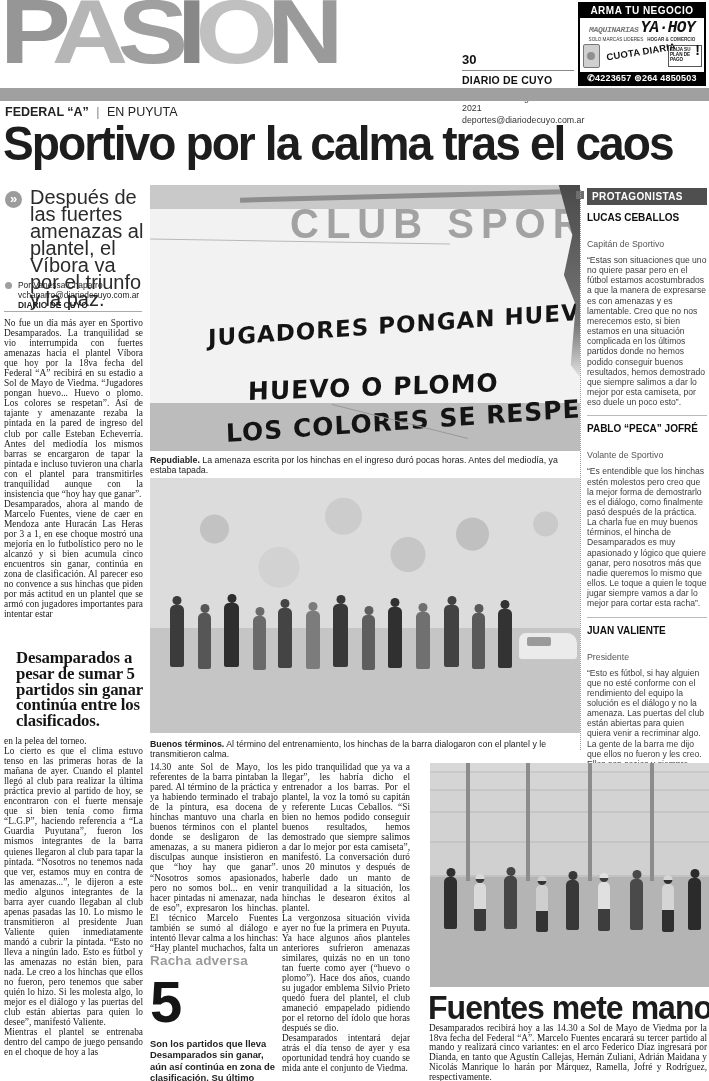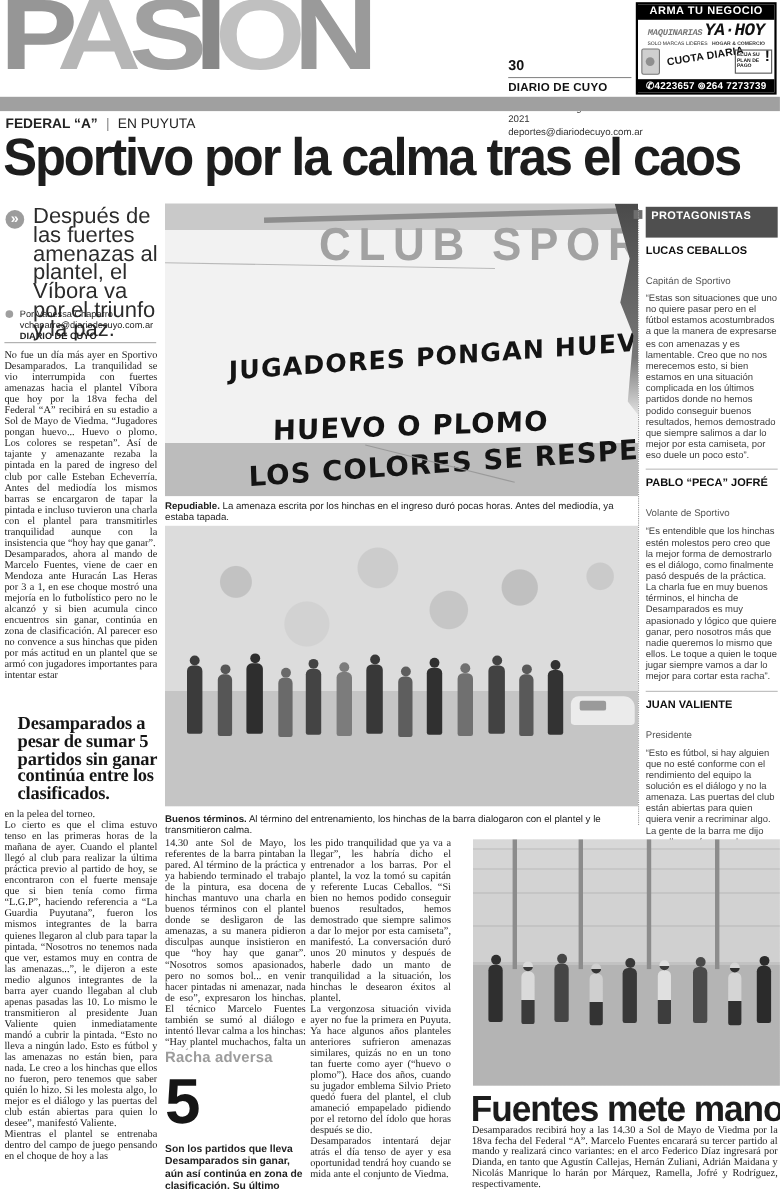--- a/index.html
+++ b/index.html
@@ -118,21 +118,21 @@
   .stat{position:absolute;left:150px;top:953px;width:132px;}
   .stat-title{font-size:13.5px;font-weight:bold;color:#9c9c9c;letter-spacing:.2px;}
   .stat-num{font-size:58px;font-weight:800;color:#151515;line-height:52px;margin-top:8px;}
   .stat-text{margin-top:10px;font-size:9.4px;font-weight:bold;line-height:11.4px;color:#222;}
 
   
   .dotted{position:absolute;left:580px;top:190px;height:560px;border-left:1px dotted #999;}
   .dotcap{position:absolute;left:576px;top:191px;width:8px;height:8px;background:#6e6e6e;}
   .sidebar{position:absolute;left:587px;top:188px;width:120px;}
   .sb-header{background:#4f4f4f;color:#fff;font-weight:800;font-size:10px;letter-spacing:.4px;
-             padding:3px 0 14px 5px;}
+             padding:3px 0 3px 5px;}
   .person{margin-top:7px;}
   .p-name{font-weight:800;font-size:10px;color:#0e0e0e;}
   .p-role{font-size:8.8px;color:#555;margin-top:16px;}
   .p-quote{font-size:8.6px;line-height:10.15px;color:#3c3c3c;margin-top:6px;}
   .sb-div{border:none;border-top:1px solid #bbb;margin:8px 0 0;}
 
   
   .sec-headline{position:absolute;left:428px;top:989px;font-size:33px;font-weight:800;color:#1c1c1c;
                 letter-spacing:-1px;white-space:nowrap;transform:scaleX(.97);transform-origin:left;}
   .sec-body{position:absolute;left:429px;top:1024px;width:278px;font-size:9.3px;line-height:9.7px;height:57px;}
@@ -166,21 +166,21 @@
     <div class="ad-mid">
       <div class="ad-machine"></div>
       <div class="ad-cuota">CUOTA DIARIA</div>
       <div class="ad-elija">
         <span>ELIJA SU PLAN DE PAGO</span>
         <span class="bang">!</span>
       </div>
     </div>
     <div class="ad-bot">
       <span>✆</span><span>4223657</span>
-      <span>⊚</span><span>264 7273739</span>
+      <span>⊚</span><span>264 4850503</span>
     </div>
   </div>
 
   <div class="graybar"></div>
 
   <div class="kicker">
     <span class="sec">FEDERAL “A”</span>
     <span class="sep">|</span>
     <span>EN PUYUTA</span>
   </div>

